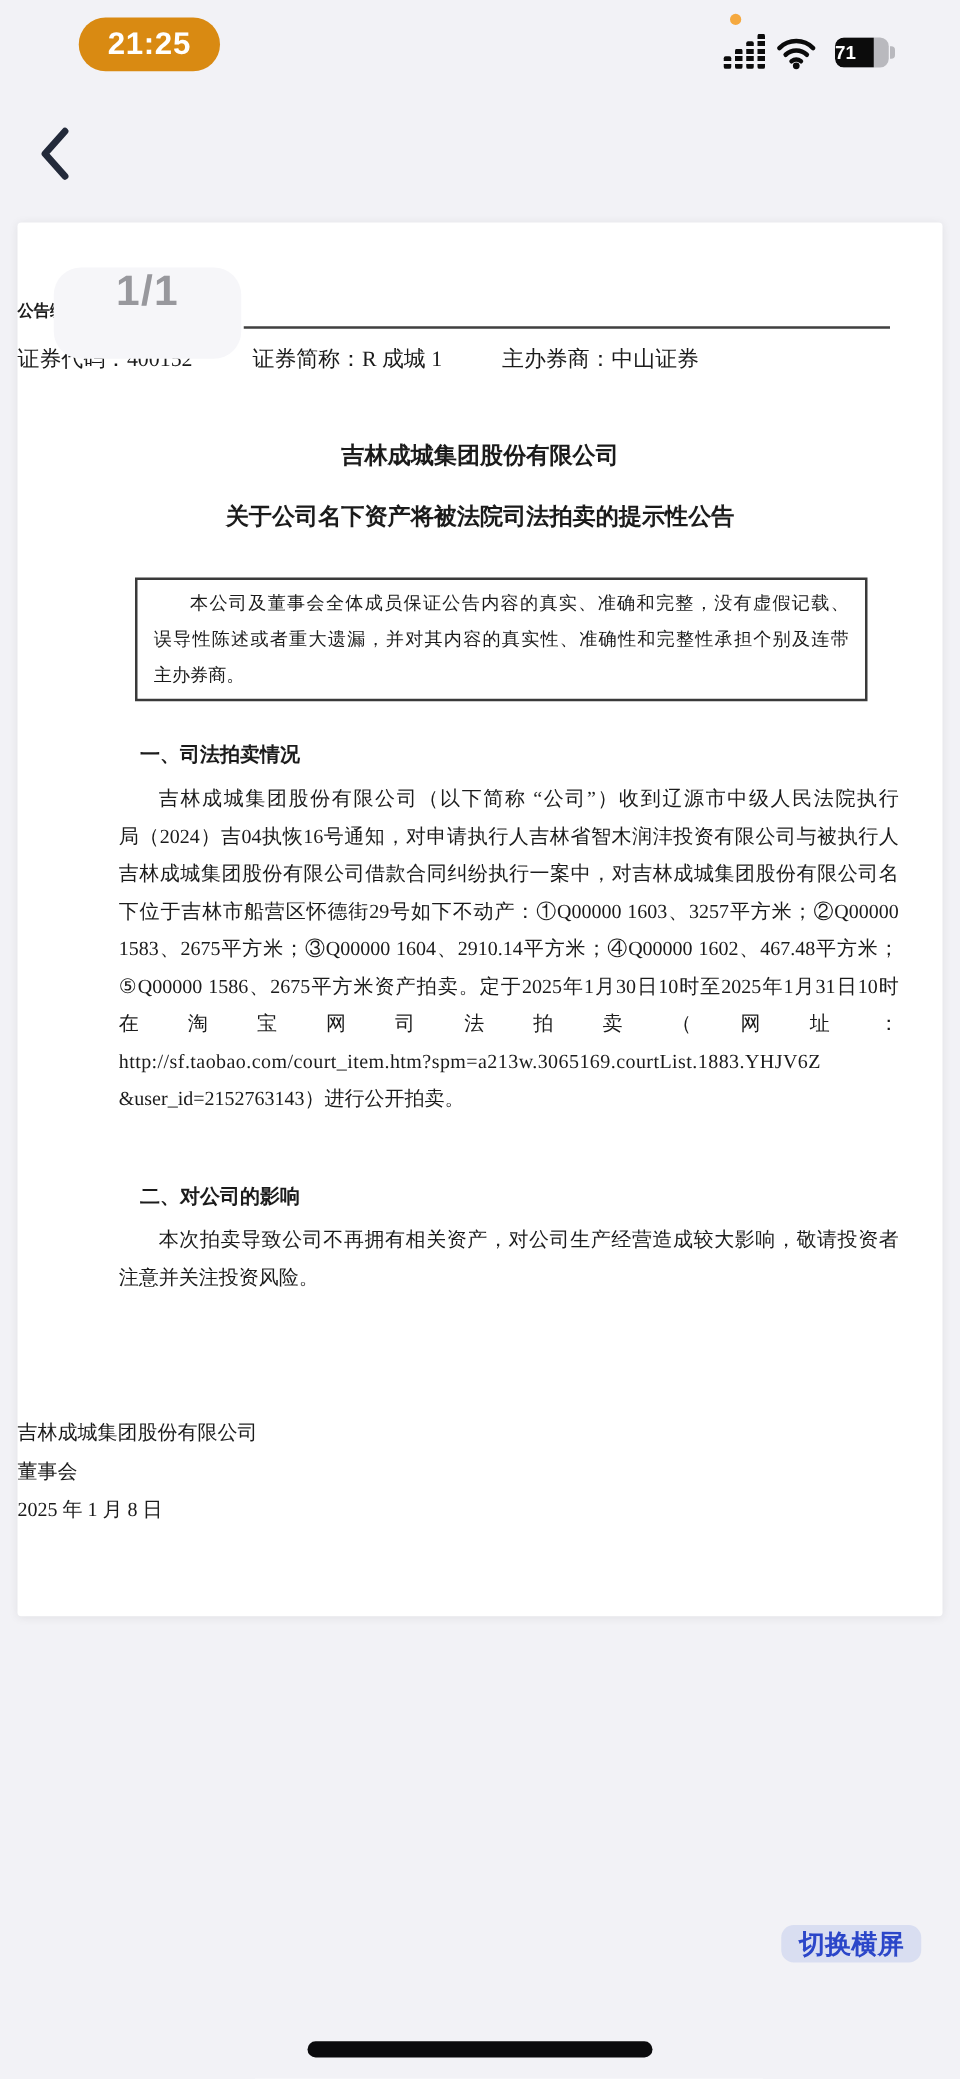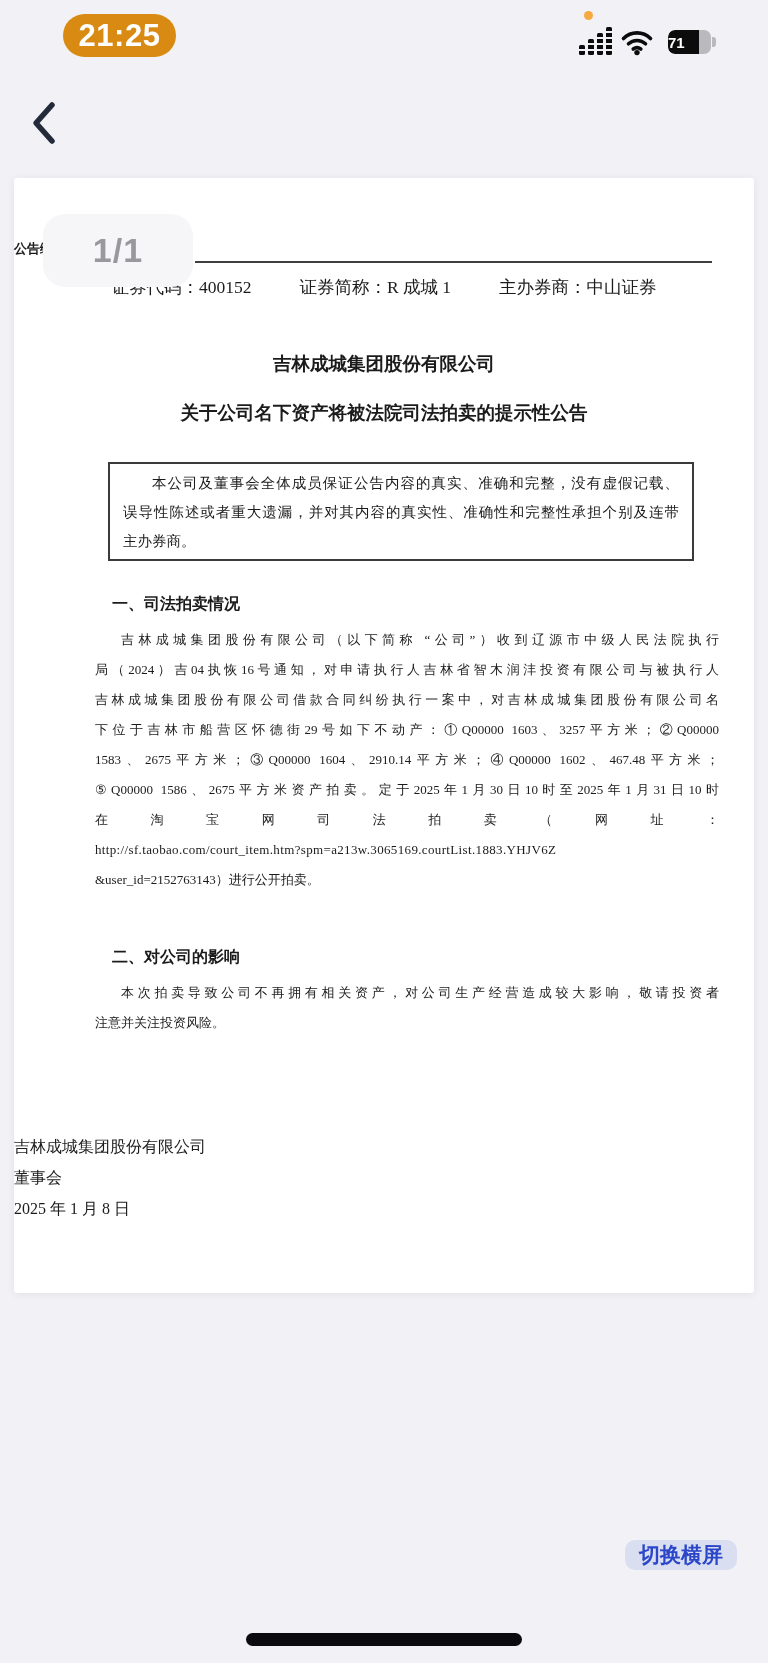--- a/index.html
+++ b/index.html
@@ -4,21 +4,21 @@
 <style>
   html,body{margin:0;padding:0;}
   body{
     width:768px;height:1663px;position:relative;overflow:hidden;
     background:#F2F2F6;font-family:"Liberation Sans",sans-serif;
   }
   
   .time-pill{
     position:absolute;left:63px;top:14px;width:113px;height:43px;border-radius:22px;
     background:#D98A12;display:flex;align-items:center;justify-content:center;
-    color:#fff;font-size:31px;font-weight:700;letter-spacing:.5px;
+    color:#fff;font-size:25px;font-weight:700;letter-spacing:.5px;
   }
   .rec-dot{position:absolute;left:584px;top:11px;width:9px;height:9px;border-radius:50%;background:#F5A93F;}
   .signal{position:absolute;left:579px;top:27px;height:28px;display:flex;align-items:flex-end;gap:3px;}
   .signal .bar{width:6px;border-radius:1.5px;
     background:repeating-linear-gradient(to top,#0c0c0c 0 4px,rgba(0,0,0,0) 4px 6px);}
   .wifi{position:absolute;left:620px;top:29px;}
   .battery{position:absolute;left:668px;top:30px;width:43px;height:24px;border-radius:7px;
     background:#B9B9BE;overflow:hidden;display:flex;}
   .battery .fill{width:71%;height:100%;background:#0c0c0c;display:flex;align-items:center;justify-content:flex-start;
     color:#ffffff;font-size:15px;font-weight:700;border-radius:7px 0 0 7px;}
@@ -27,36 +27,36 @@
   .back-btn{position:absolute;left:28px;top:100px;width:34px;height:46px;cursor:pointer;}
   
   .page{
     position:absolute;left:14px;top:178px;width:740px;height:1115px;background:#fff;
     border-radius:3px;box-shadow:0 1px 8px rgba(0,0,0,.07);
     font-family:"Liberation Serif","DejaVu Serif",serif;color:#1b1b1b;
   }
   .page-head{position:relative;padding-top:36px;}
   .page-badge{
     position:absolute;left:29px;top:36px;width:150px;height:73px;border-radius:22px;background:#F6F6F9;
-    display:flex;align-items:center;justify-content:center;
+    display:flex;align-items:flex-start;justify-content:center;
     color:#98989D;font-family:"Liberation Sans",sans-serif;font-weight:700;font-size:34px;letter-spacing:1px;
   }
   .announce{padding-top:26px;padding-right:38px;text-align:left;font-size:13px;font-weight:700;}
   .header-rule{margin:3px 42px 0 181px;border-bottom:2px solid #404040;}
-  .codes{display:flex;justify-content:center;gap:48px;margin-top:12px;font-size:17.5px;}
+  .codes{display:flex;gap:48px;margin-top:12px;font-size:17.5px;}
   .title{text-align:center;font-weight:700;font-size:18.5px;}
   .title1{margin-top:52px;}
   .title2{margin-top:24px;}
   .box{
     margin:37px 60px 0 94px;border:2px solid #3A3A3A;padding:5px 13px 3px 13px;
     font-size:14.5px;line-height:29px;
   }
   .h-sec{margin:33px 81px 0 98px;font-size:16px;font-weight:700;}
   .h-sec.sec2{margin-top:52px;}
-  .para{margin:10px 35px 0 81px;font-size:13px;line-height:30px;}
+  .para{margin:10px 35px 0 81px;font-size:16px;line-height:30px;}
   .line{text-align:left;}
   .j{text-align:justify;text-align-last:justify;}
   .indent{text-indent:2em;}
   .url{letter-spacing:.35px;}
   .signature{margin:93px 44px 0 0;text-align:right;font-size:16px;line-height:31px;}
   
   .rotate-btn{
     position:absolute;right:31px;top:1540px;height:30px;padding:0 14px;border-radius:10px;
     background:#D9DEF1;color:#2B46C9;font-size:21px;font-weight:600;
     display:flex;align-items:center;border:none;cursor:pointer;

